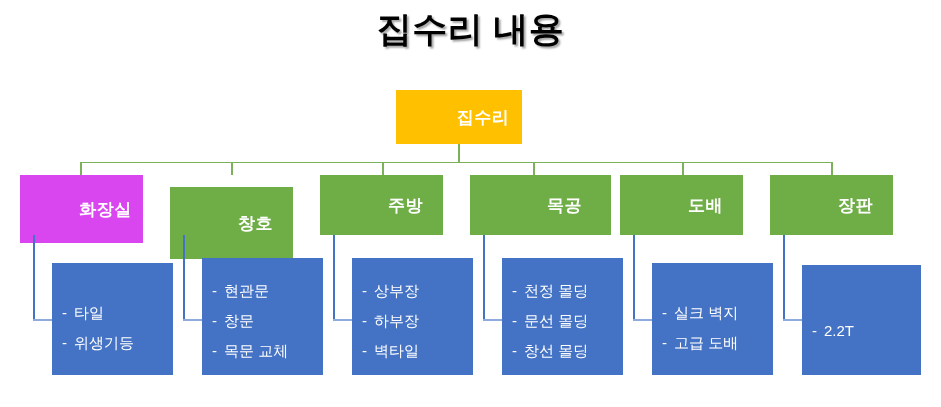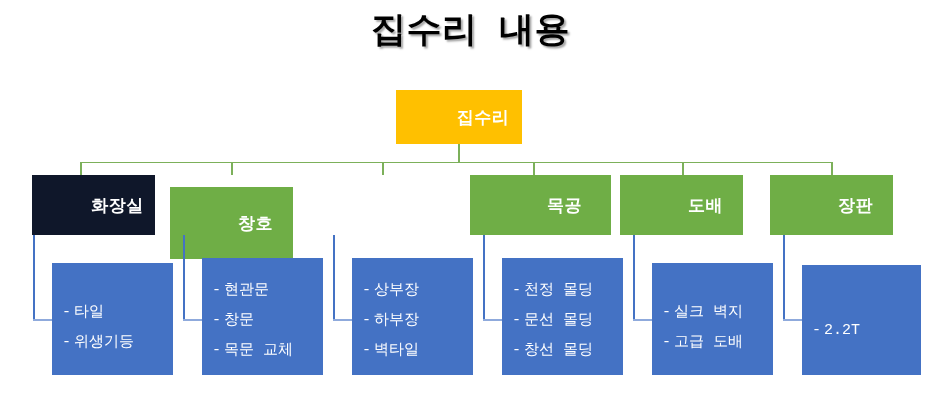--- a/index.html
+++ b/index.html
@@ -9,21 +9,20 @@
   }
   body {
     font-family: "Liberation Sans", "DejaVu Sans", sans-serif;
   }
   #canvas {
     position: relative;
     width: 941px;
     height: 407px;
     background: #ffffff;
     overflow: hidden;
-    font-family: Liberation Mono, monospace;
   }
   
   #page-title {
     position: absolute;
     left: 0;
     top: 6px;
     width: 941px;
     text-align: center;
     font-size: 35px;
     font-weight: bold;
@@ -100,26 +99,29 @@
 
   <div class="conn conn-h-green" style="left:80px; top:162px; width:752px;"></div>
 
   <div class="conn conn-v-green" style="left:80px;  top:162px; height:13px;"></div>
   <div class="conn conn-v-green" style="left:231px; top:162px; height:13px;"></div>
   <div class="conn conn-v-green" style="left:382px; top:162px; height:13px;"></div>
   <div class="conn conn-v-green" style="left:533px; top:162px; height:13px;"></div>
   <div class="conn conn-v-green" style="left:682px; top:162px; height:13px;"></div>
   <div class="conn conn-v-green" style="left:831px; top:162px; height:13px;"></div>
 
-  <div class="node node-cat" style="left:32px;  top:175px; width:123px; height:60px; background:#0f172a;">
+  <div class="node node-cat" style="left:20px;  top:175px; width:123px; height:68px; background:#d946ef;">
     <span>화장실</span>
   </div>
   <div class="node node-cat" style="left:170px; top:187px; width:123px; height:72px; background:#6FAE46;">
     <span>창호</span>
   </div>
+  <div class="node node-cat" style="left:320px; top:175px; width:123px; height:60px; background:#6FAE46;">
+    <span>주방</span>
+  </div>
   <div class="node node-cat" style="left:470px; top:175px; width:141px; height:60px; background:#6FAE46;">
     <span>목공</span>
   </div>
   <div class="node node-cat" style="left:620px; top:175px; width:123px; height:60px; background:#6FAE46;justify-content:center;">
     <span>도배</span>
   </div>
   <div class="node node-cat" style="left:770px; top:175px; width:123px; height:60px; background:#6FAE46;">
     <span>장판</span>
   </div>
 

